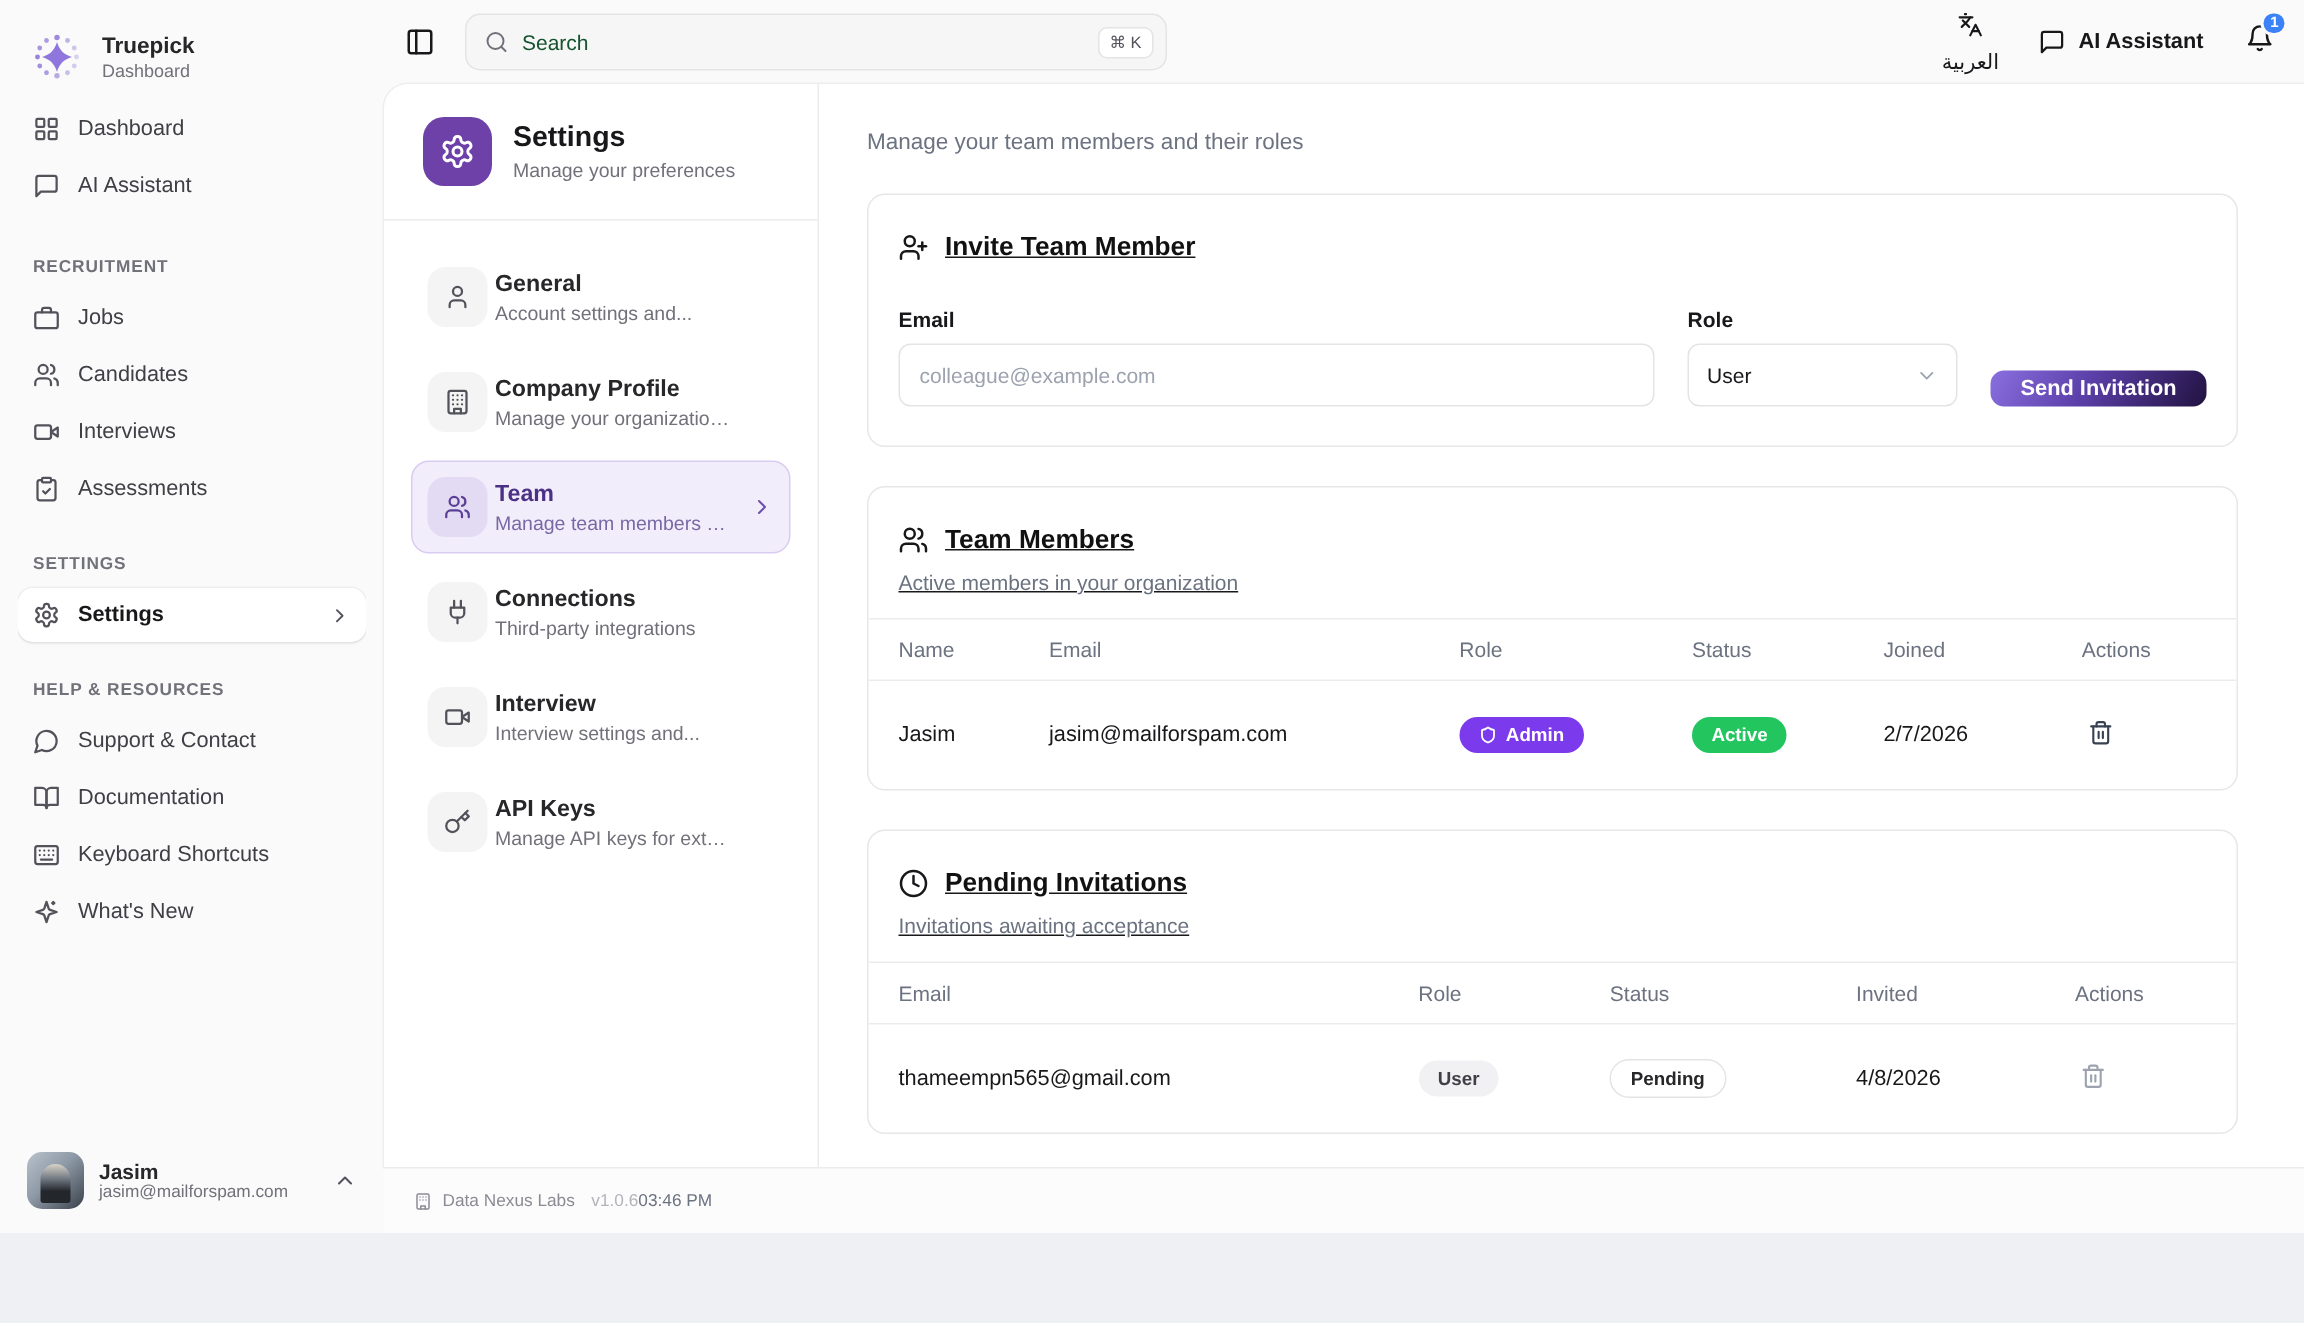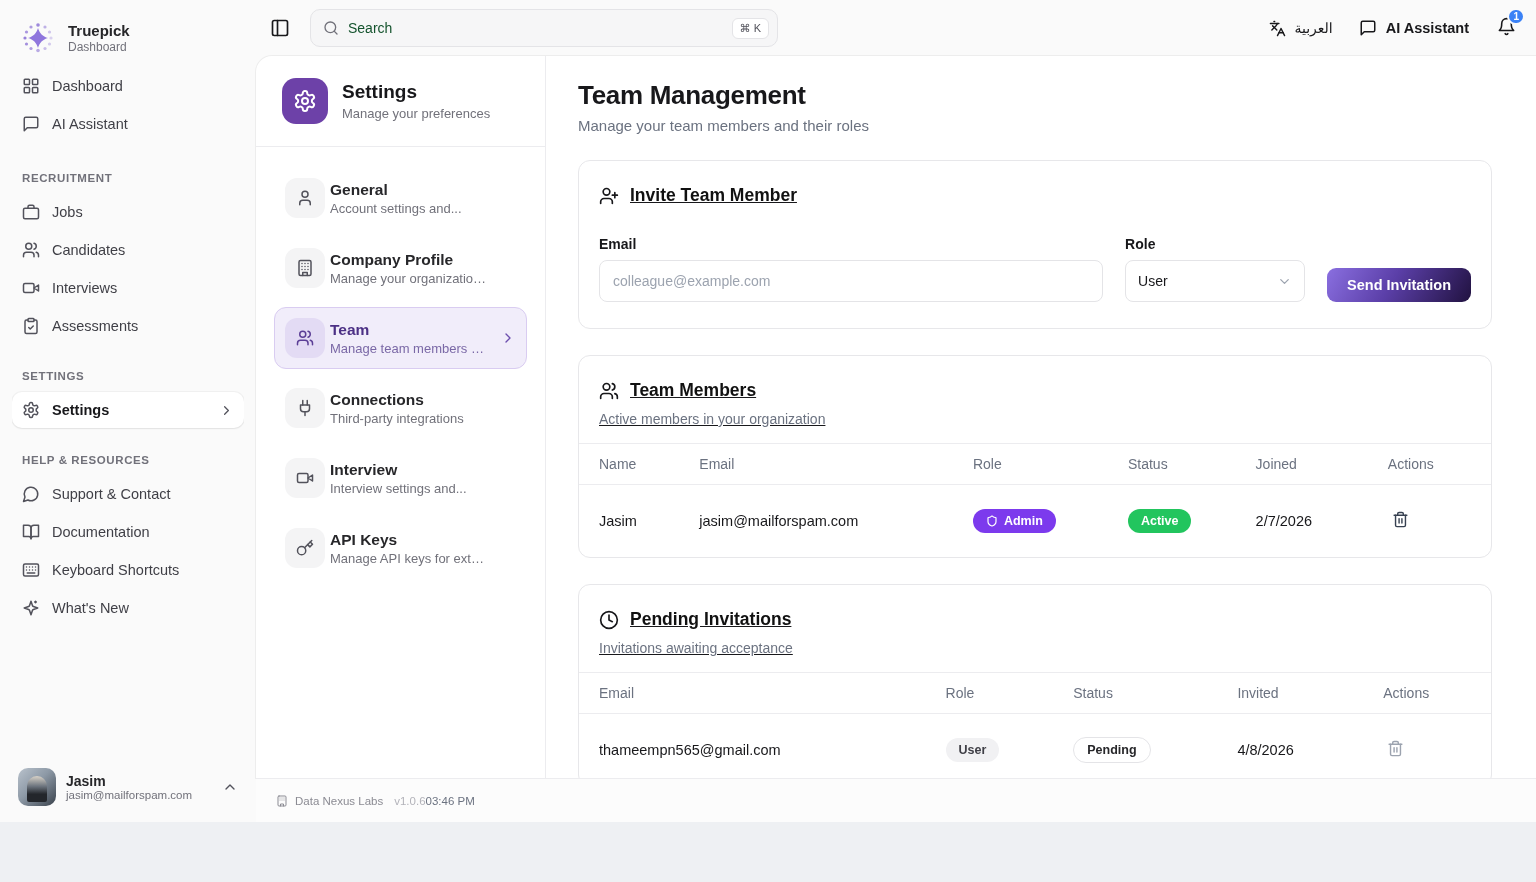--- a/index.html
+++ b/index.html
@@ -40,21 +40,21 @@
   
   .right { flex:1; display:flex; flex-direction:column; min-width:0; }
   .topbar { height:56px; display:flex; align-items:center; padding:0 18px 0 8px; gap:14px; flex-shrink:0; }
   .panel-toggle { width:32px; height:32px; display:flex; align-items:center; justify-content:center; border-radius:8px; cursor:pointer; color:#18181b; }
   .searchbox { width:468px; height:38px; background:#f6f6f7; border:1px solid #e4e4e7; border-radius:10px;
                display:flex; align-items:center; gap:9px; padding:0 8px 0 12px; cursor:text; }
   .searchbox .ic { color:#71717a; }
   .search-ph { flex:1; font-size:14px; color:#14532d; }
   .kbd { border:1px solid #e4e4e7; background:#fff; border-radius:6px; font-size:11px; color:#52525b; padding:3px 7px; display:flex; align-items:center; gap:2px; }
   .topbar-right { margin-left:auto; display:flex; align-items:center; gap:26px; }
-  .lang-btn { display:flex; align-items:center; gap:8px; font-size:14px; color:#18181b; cursor:pointer; }
+  .lang-btn { display:flex; align-items:center; gap:8px; font-size:14px; color:#18181b; cursor:pointer;flex-direction:column; }
   .ai-btn { display:flex; align-items:center; gap:9px; font-size:14.5px; font-weight:600; color:#18181b; cursor:pointer; }
   .bell-wrap { position:relative; cursor:pointer; color:#18181b; padding:2px; }
   .bell-badge { position:absolute; top:-7px; right:-7px; min-width:17px; height:17px; border-radius:999px; background:#3b82f6;
                 color:#fff; font-size:10px; font-weight:700; display:flex; align-items:center; justify-content:center; padding:0 4px;
                 border:2px solid #fafafa; }
 
   .content { flex:1; display:flex; min-height:0; background:#ffffff; border-top-left-radius:16px;
              box-shadow:0 0 0 1px rgba(0,0,0,.05); overflow:hidden; }
 
   
@@ -88,21 +88,21 @@
   .invite-form { display:flex; gap:22px; align-items:flex-end; padding:14px 20px 26px 20px; }
   .fgroup { display:flex; flex-direction:column; gap:8px; }
   .fgroup.email { flex:1; }
   .flabel { font-size:14px; font-weight:600; color:#18181b; }
   .tinput { height:42px; border:1px solid #e4e4e7; border-radius:8px; padding:0 13px; font-size:14px;
             font-family:"Liberation Sans",sans-serif; color:#18181b; background:#fff; width:100%; outline:none; }
   .tinput::placeholder { color:#9ca3af; }
   .selectbox { width:180px; height:42px; border:1px solid #e4e4e7; border-radius:8px; padding:0 12px; display:flex;
                align-items:center; justify-content:space-between; font-size:14px; cursor:pointer; background:#fff; }
   .selectbox .chev { color:#9ca3af; }
-  .send-btn { height:34px; padding:0 20px; border:none; border-radius:9px; color:#fff; font-size:14.5px; font-weight:600;
+  .send-btn { height:24px; padding:0 20px; border:none; border-radius:9px; color:#fff; font-size:14.5px; font-weight:600;
               font-family:"Liberation Sans",sans-serif; cursor:pointer;
               background:linear-gradient(120deg,#8a6fe0 0%, #5b3fa8 45%, #211240 100%);text-align:right; }
 
   
   .tbl { width:100%; }
   .thead { display:grid; border-top:1px solid #ececef; border-bottom:1px solid #ececef; height:42px; align-items:center; }
   .thead > div { font-size:14px; color:#6b7280; padding-left:20px; }
   .trow { display:grid; align-items:center; height:72px; }
   .trow > div { font-size:14.5px; color:#18181b; padding-left:20px; }
   .cols-members { grid-template-columns: 11% 30% 17% 14% 14.5% 13.5%; }
@@ -460,21 +460,20 @@
             </span>
             <span>
               <div class="sp-label">API Keys</div>
               <div class="sp-desc">Manage API keys for external...</div>
             </span>
           </div>
         </div>
       </aside>
 
       <main class="main">
-        <h1 class="page-title">Team Management</h1>
         <div class="page-sub">Manage your team members and their roles</div>
 
         <section class="card">
           <div class="card-head">
             <div class="card-title-row">
               <span class="ic">
                 <svg width="20" height="20" viewBox="0 0 24 24" fill="none" stroke="currentColor" stroke-width="2" stroke-linecap="round" stroke-linejoin="round">
                     <path d="M16 21v-2a4 4 0 0 0-4-4H6a4 4 0 0 0-4 4v2"></path>
                     <circle cx="9" cy="7" r="4"></circle>
                     <line x1="19" x2="19" y1="8" y2="14"></line>

